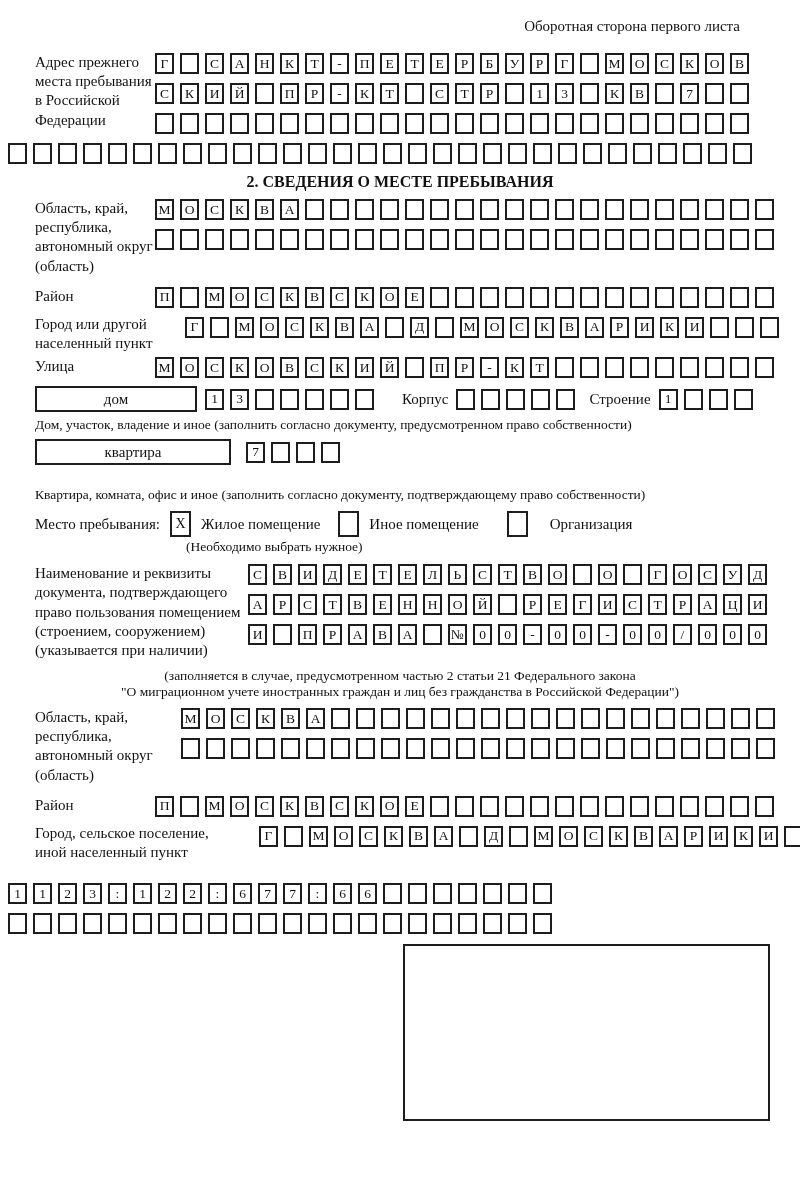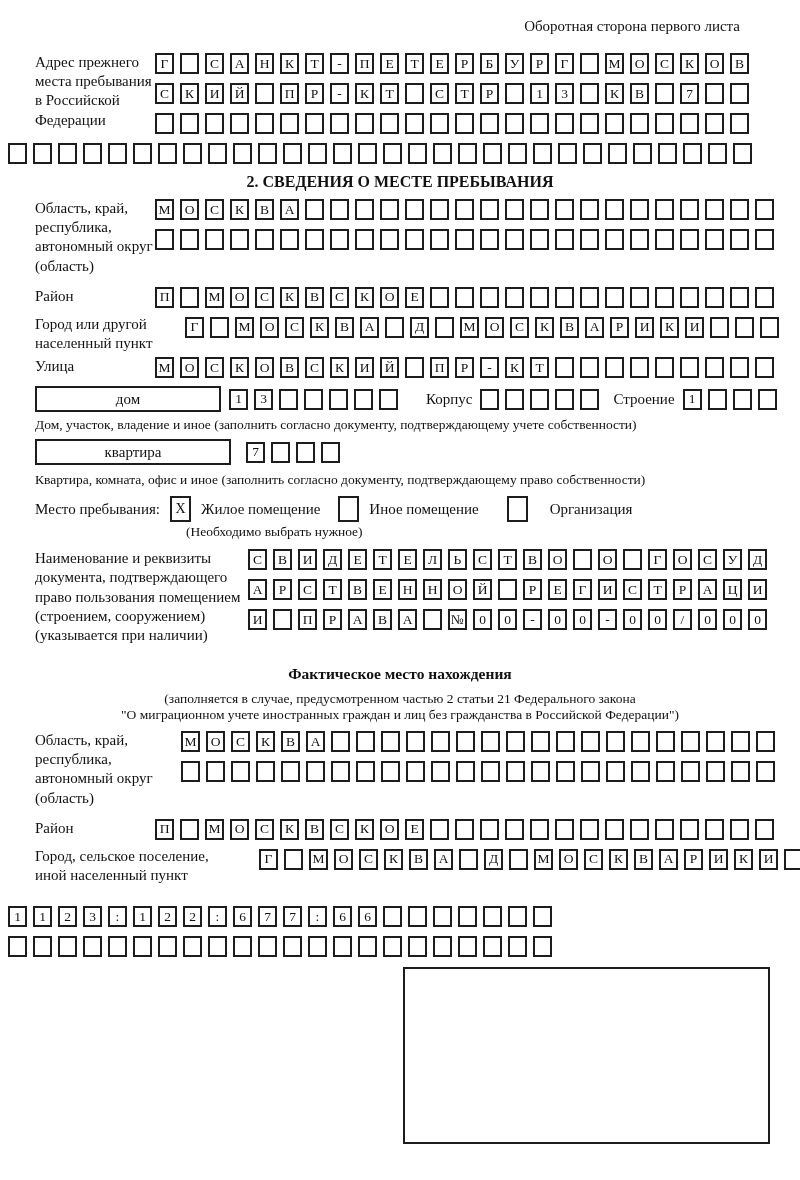--- a/index.html
+++ b/index.html
@@ -315,21 +315,21 @@
         <div class="cell"></div>
         <div class="cell"></div>
         <div class="cell"></div>
         <div class="cell"></div>
         <div class="cell"></div>
         <div class="cell"></div>
       </div>
   </div>
 
   <div class="inline-row" style="margin-top:8px; margin-left:27px; gap:8px;">
-    <div class="namedbox" style="width:186px;text-align:center;">дом</div>
+    <div class="namedbox" style="width:162px;text-align:center;">дом</div>
     <div class="cellrow">
         <div class="cell">1</div>
         <div class="cell">3</div>
         <div class="cell"></div>
         <div class="cell"></div>
         <div class="cell"></div>
         <div class="cell"></div>
         <div class="cell"></div>
       </div>
     <div class="smalllabel" style="margin-left:20px;">Корпус</div>
@@ -341,32 +341,32 @@
         <div class="cell"></div>
       </div>
     <div class="smalllabel" style="margin-left:6px;">Строение</div>
     <div class="cellrow">
         <div class="cell">1</div>
         <div class="cell"></div>
         <div class="cell"></div>
         <div class="cell"></div>
       </div>
   </div>
-  <div class="hint" style="margin-top:5px; margin-left:27px;">Дом, участок, владение и иное (заполнить согласно документу, подтверждающему учете собственности)</div>
+  <div class="hint" style="margin-top:5px; margin-left:27px;">Дом, участок, владение и иное (заполнить согласно документу, предусмотренном право собственности)</div>
 
   <div class="inline-row" style="margin-top:6px; margin-left:27px; gap:15px;">
     <div class="namedbox" style="width:196px;">квартира</div>
     <div class="cellrow">
         <div class="cell">7</div>
         <div class="cell"></div>
         <div class="cell"></div>
         <div class="cell"></div>
       </div>
   </div>
-  <div class="hint" style="margin-top:7px; margin-left:27px;">Квартира, комната, офис и иное (заполнить согласно документу, подтверждающему право собственности)</div>
+  <div class="hint" style="margin-top:22px; margin-left:27px;">Квартира, комната, офис и иное (заполнить согласно документу, подтверждающему право собственности)</div>
 
   <div class="inline-row" style="margin-top:8px; margin-left:27px; gap:10px;">
     <div class="smalllabel">Место пребывания:</div>
     <div class="checkbox">X</div>
     <div class="smalllabel">Жилое помещение</div>
     <div class="checkbox" style="margin-left:8px;"></div>
     <div class="smalllabel">Иное помещение</div>
     <div class="checkbox" style="margin-left:18px;"></div>
     <div class="smalllabel" style="margin-left:12px;">Организация</div>
   </div>
@@ -440,21 +440,20 @@
           <div class="cell">0</div>
           <div class="cell">0</div>
           <div class="cell">/</div>
           <div class="cell">0</div>
           <div class="cell">0</div>
           <div class="cell">0</div>
         </div>
     </div>
   </div>
 
-  <div class="section-title" style="margin-top:20px; font-size:15.5px;">Фактическое место нахождения</div>
   <div class="caption" style="margin-top:8px;">(заполняется в случае, предусмотренном частью 2 статьи 21 Федерального закона</div>
   <div class="caption">"О миграционном учете иностранных граждан и лиц без гражданства в Российской Федерации")</div>
 
   <div class="form-row" style="margin-top:8px;">
     <div class="label lw173">Область, край, республика, автономный округ (область)</div>
     <div class="cellrows">
       <div class="cellrow">
           <div class="cell">М</div>
           <div class="cell">О</div>
           <div class="cell">С</div>

